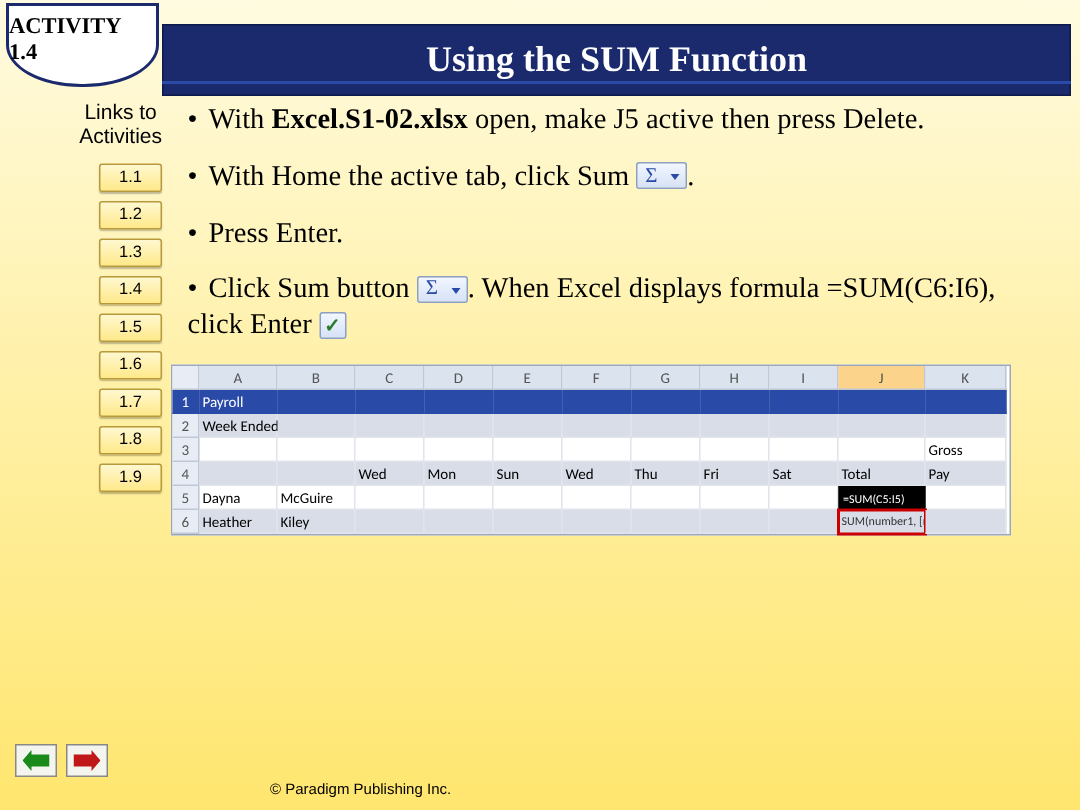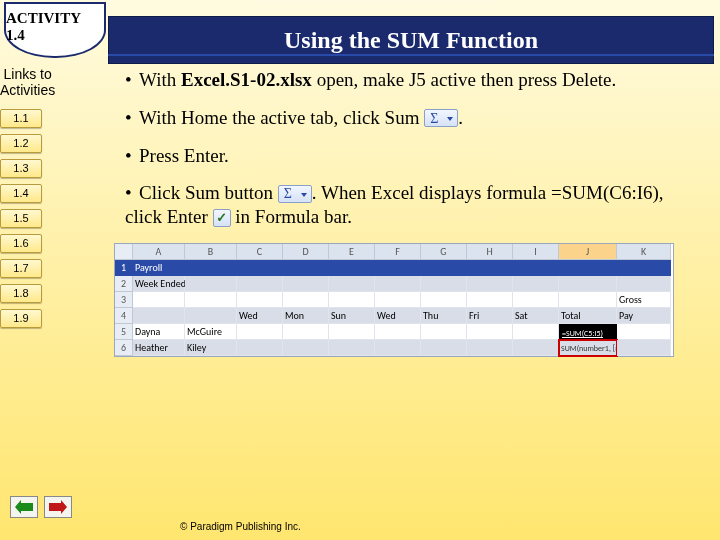--- a/index.html
+++ b/index.html
@@ -26,21 +26,21 @@
     color: #fff; display: flex; align-items: center; justify-content: center;
   }
   .title-bar h1 { font-size: 24px; font-weight: bold; }
   .title-underline {
     position: absolute; left: 108px; right: 6px; top: 54px; height: 2px;
     background: #2a4aa8;
   }
   .content { display: flex; position: absolute; top: 60px; left: 0; right: 0; bottom: 0; }
   .sidebar {
     width: 108px; flex: 0 0 108px;
-    display: flex; flex-direction: column; align-items: flex-start;
+    display: flex; flex-direction: column; align-items: flex-end;
     padding-top: 6px;
   }
   .links-heading { font-size: 14px; text-align: center; margin-bottom: 8px; line-height: 1.15; font-family: Arial, sans-serif; }
   .link-btn {
     width: 42px; height: 19px; margin: 3px 0;
     background: linear-gradient(to bottom, #fff8d0, #ffe98a);
     border: 1px solid #b89a3a; border-radius: 2px;
     font-size: 11px; text-align: center; line-height: 17px;
     font-family: Arial, sans-serif;
     box-shadow: 0 1px 1px rgba(0,0,0,0.25);
@@ -68,21 +68,21 @@
     border: 1px solid #9aa7bd; background: #fff;
     font-family: Calibri, Arial, sans-serif; font-size: 10px;
   }
   .ss-row { display: flex; height: 16px; align-items: stretch; }
   .rowhdr { width: 18px; flex: 0 0 18px; background: #e8edf5; border-right: 1px solid #c0c8d6; border-bottom: 1px solid #c0c8d6; text-align: center; color: #555; line-height: 16px; }
   .colhdr { background: #dbe3ef; border-right: 1px solid #c0c8d6; border-bottom: 1px solid #c0c8d6; text-align: center; color: #555; line-height: 16px; }
   .cell { border-right: 1px solid #e0e4ec; border-bottom: 1px solid #e0e4ec; line-height: 16px; padding: 0 2px; overflow: hidden; white-space: nowrap; }
   .cA { width: 52px; } .cB { width: 52px; } .cC { width: 46px; } .cD { width: 46px; } .cE { width: 46px; } .cF { width: 46px; } .cG { width: 46px; } .cH { width: 46px; } .cI { width: 46px; } .cJ { width: 58px; } .cK { width: 54px; }
   .ss-row.blue .cell, .ss-row.blue .rowhdr { background: #2a4aa8; color: #fff; border-color: #2a4aa8; }
   .ss-row.gray .cell { background: #d8dde7; }
-  .j-active { background: #000 !important; color: #fff !important; border: 1px solid #000; text-decoration: underline; }
+  .j-active { background: #000 !important; color: #fff !important; border: 1px solid #000; }
   .j-red { outline: 2px solid #c00; outline-offset: -1px; font-size: 8px; color: #333; background:#fff; }
   .j-col-hilite { background: #fbd38a !important; }
   .nav-arrows {
     position: absolute; left: 10px; bottom: 22px;
     display: flex; gap: 6px;
   }
   .arrow-btn {
     width: 28px; height: 22px; border: 1px solid #888;
     display: flex; align-items: center; justify-content: center;
     cursor: pointer; background: #f5f5f0;
@@ -135,21 +135,21 @@
         </span><span>.</span>
     </div>
     <div class="bullet">
       <span class="dot">•</span><span>Press Enter.</span>
     </div>
     <div class="bullet">
       <span class="dot">•</span><span>Click Sum button </span><span class="icon-btn sum-btn">
           <span>Σ</span>
         </span><span>. When Excel displays formula =SUM(C6:I6), click Enter </span><span class="icon-btn check-btn">
           <span>✓</span>
-        </span><span> in Formula bar.</span>
+        </span>
     </div>
 
     <div class="spreadsheet">
       <div class="ss-row">
         <div class="rowhdr"></div>
         <div class="colhdr cA">A</div>
         <div class="colhdr cB">B</div>
         <div class="colhdr cC">C</div>
         <div class="colhdr cD">D</div>
         <div class="colhdr cE">E</div>

